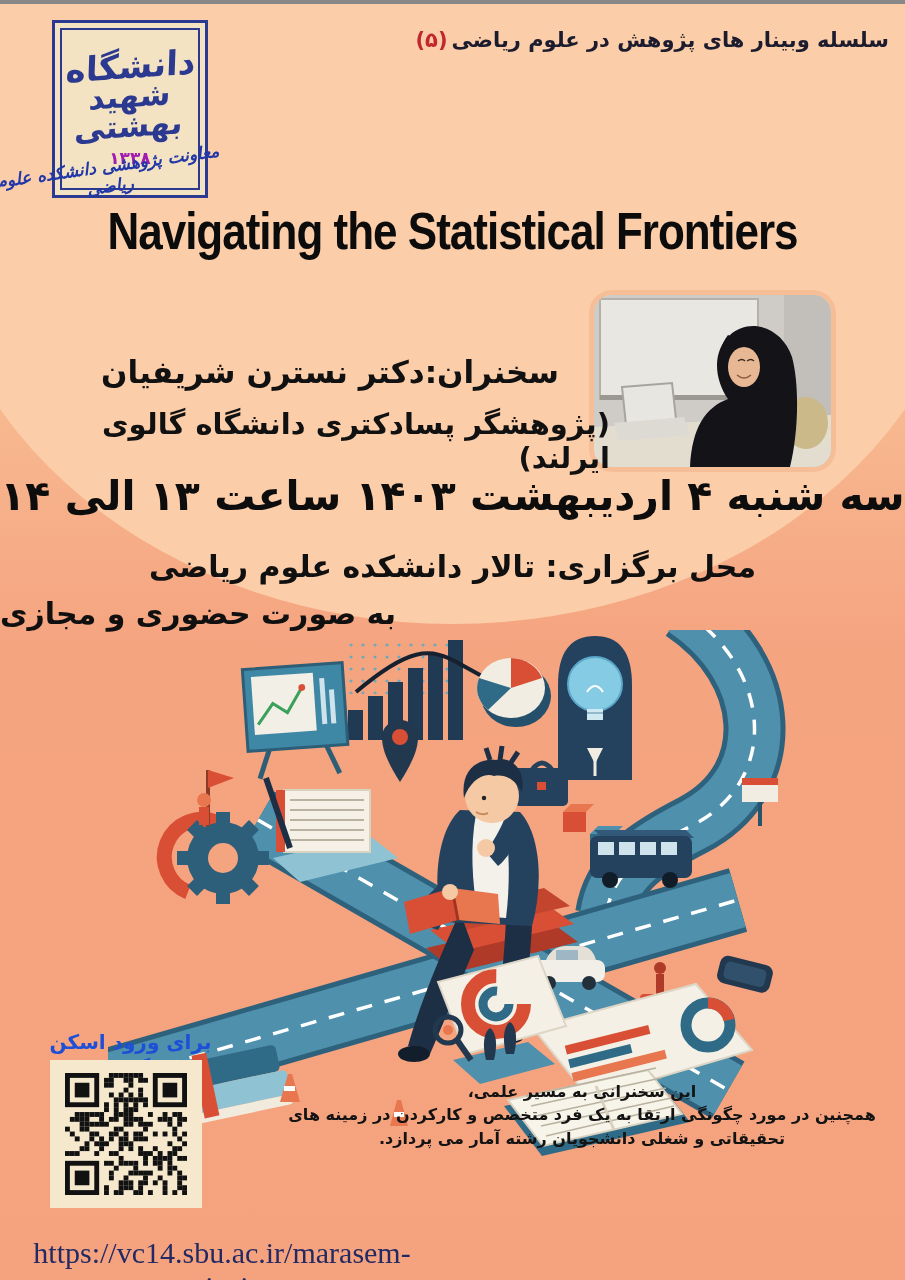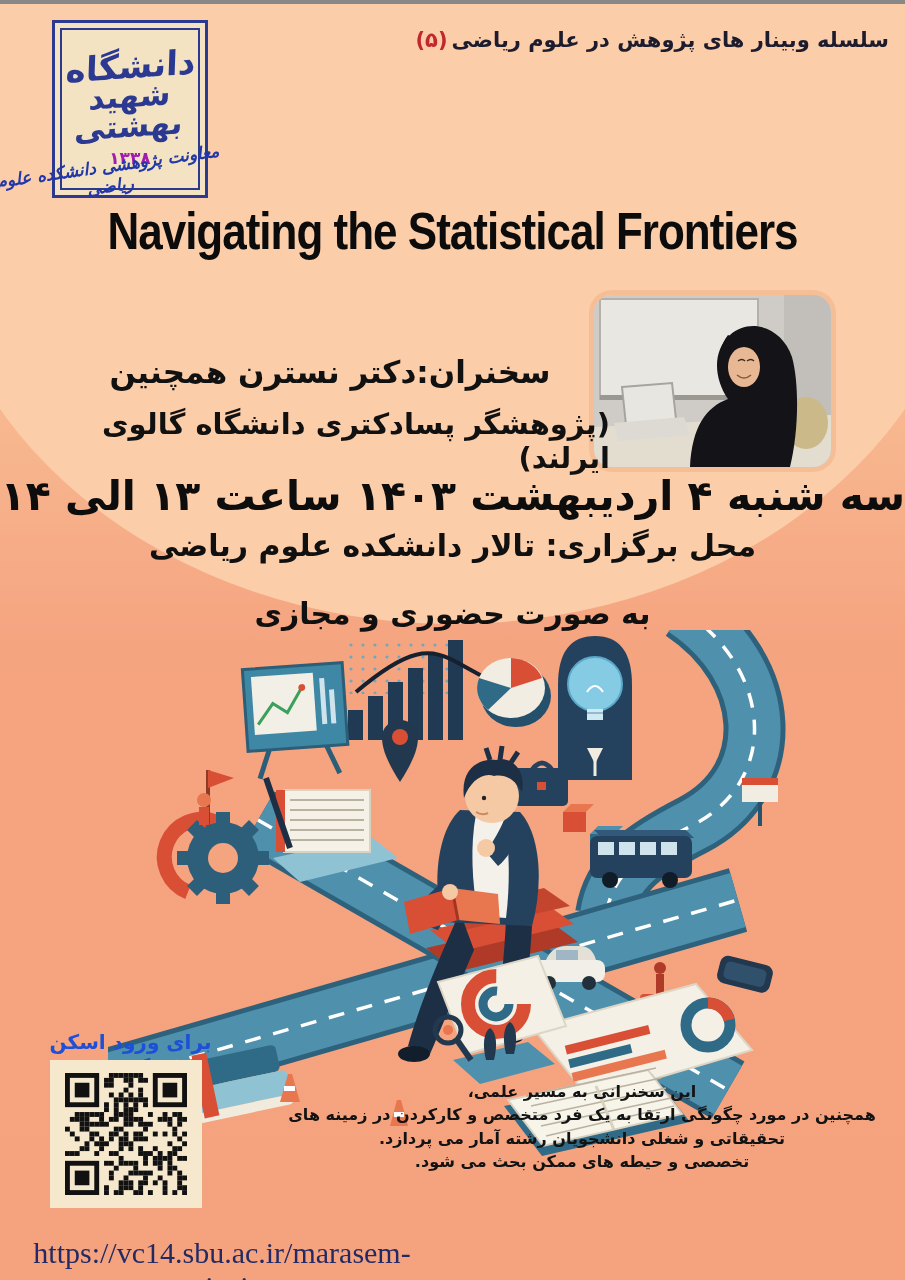--- a/index.html
+++ b/index.html
@@ -29,25 +29,25 @@
     font-size:62px;font-weight:bold;color:#0e0e0e;}
   .title-en{position:absolute;left:0;right:0;top:198px;text-align:center;
     font-family:"Liberation Sans",sans-serif;font-size:44px;font-weight:bold;
     letter-spacing:-1px;color:#0c0c0c;transform:scale(1,1.18);transform-origin:center top;}
   
   .photo{position:absolute;left:594px;top:291px;width:237px;height:172px;
     border-radius:18px;overflow:hidden;box-shadow:0 0 0 5px #f6be96;}
   .speaker{position:absolute;left:50px;top:350px;width:560px;text-align:center;direction:rtl;color:#111;}
   .speaker .name{font-size:31px;font-weight:bold;}
   .speaker .affil{font-size:29px;font-weight:bold;margin-top:17px;text-align:right;}
-  .date-line{position:absolute;left:0;right:0;top:468px;direction:rtl;
+  .date-line{position:absolute;left:0;right:0;top:468px;text-align:center;direction:rtl;
     font-size:41px;font-weight:bold;color:#0d0d0d;}
-  .venue1{position:absolute;left:0;right:0;top:524px;text-align:center;direction:rtl;
+  .venue1{position:absolute;left:0;right:0;top:545px;text-align:center;direction:rtl;
     font-size:30px;font-weight:bold;color:#101010;}
-  .venue2{position:absolute;left:0;right:0;top:592px;text-align:center;direction:rtl;
+  .venue2{position:absolute;left:0;right:0;top:592px;text-align:left;direction:rtl;
     font-size:30px;font-weight:bold;color:#101010;}
   
   .illus{position:absolute;left:108px;top:626px;width:790px;height:540px;}
   
   .qr-label{position:absolute;left:28px;top:1026px;width:205px;text-align:center;direction:rtl;
     color:#1d4fd7;font-size:20px;font-weight:bold;}
   .qr-box{position:absolute;left:50px;top:1056px;width:152px;height:148px;background:#f6e8cd;
     display:flex;align-items:center;justify-content:center;}
   .url{position:absolute;left:22px;top:1232px;width:400px;text-align:center;
     font-family:"Liberation Serif",serif;font-size:30px;color:#232a63;text-decoration:none;}
@@ -87,21 +87,21 @@
       <path d="M 96 172 C 98 132 112 112 134 104 C 120 84 118 56 136 40 C 156 22 188 32 198 62 C 206 92 204 140 196 172 Z" fill="#141418"></path>
       <ellipse cx="150" cy="72" rx="16" ry="20" fill="#e8b794"></ellipse>
       <path d="M 143 80 Q 150 86 157 80" stroke="#8a5a3c" stroke-width="1.6" fill="none"></path>
       <path d="M 144 66 q 4 -3 7 0 M 153 66 q 4 -3 7 0" stroke="#3a2a20" stroke-width="1.4" fill="none"></path>
       <path d="M 134 40 C 120 58 122 86 136 102 C 128 70 132 52 144 44 Z" fill="#141418"></path>
       <path d="M 100 170 C 120 140 150 132 178 140 L 182 172 Z" fill="#141418"></path>
     </svg>
   </div>
 
   <div class="speaker">
-    <div class="name">سخنران:دکتر نسترن همچنین</div>
+    <div class="name">سخنران:دکتر نسترن شریفیان</div>
     <div class="affil">(پژوهشگر پسادکتری دانشگاه گالوی ایرلند)</div>
   </div>
 
   <div class="date-line">سه شنبه ۴ اردیبهشت ۱۴۰۳ ساعت ۱۳ الی ۱۴</div>
   <div class="venue1">محل برگزاری: تالار دانشکده علوم ریاضی</div>
   <div class="venue2">به صورت حضوری و مجازی</div>
 
   <div class="illus">
     <svg width="790" height="540" viewBox="0 0 790 540">
       <defs>
@@ -558,15 +558,14 @@
         <rect x="5" y="95" width="25" height="25" fill="#f6e8cd"></rect>
         <rect x="10" y="100" width="15" height="15" fill="#111"></rect>
       </svg>
   </div>
   <a class="url" href="#">https://vc14.sbu.ac.ir/marasem-riazi</a>
 
   <div class="desc">
     <div>این سخنرانی به مسیر علمی،</div>
     <div>همچنین در مورد چگونگی ارتقا به یک فرد متخصص و کارکردن در زمینه های</div>
     <div>تحقیقاتی و شغلی دانشجویان رشته آمار می پردازد.</div>
-    <div>تخصصی و حیطه های ممکن بحث می شود.</div>
   </div>
 </div>
 
 </body></html>

